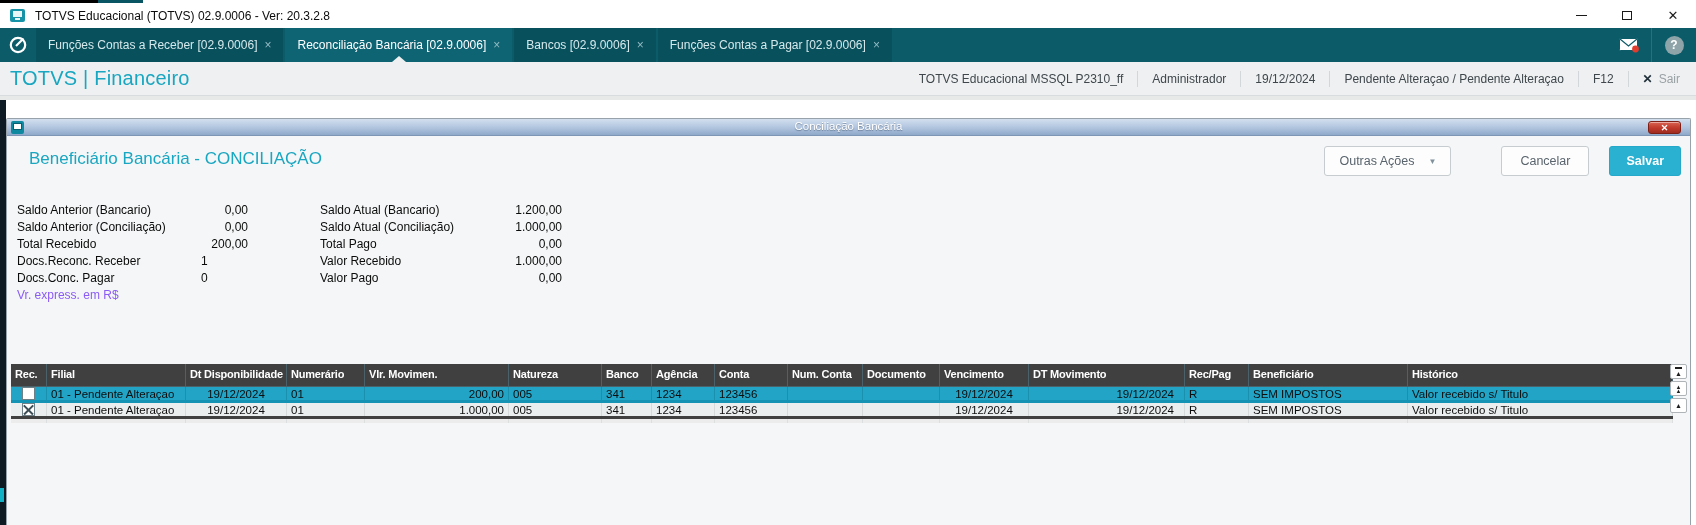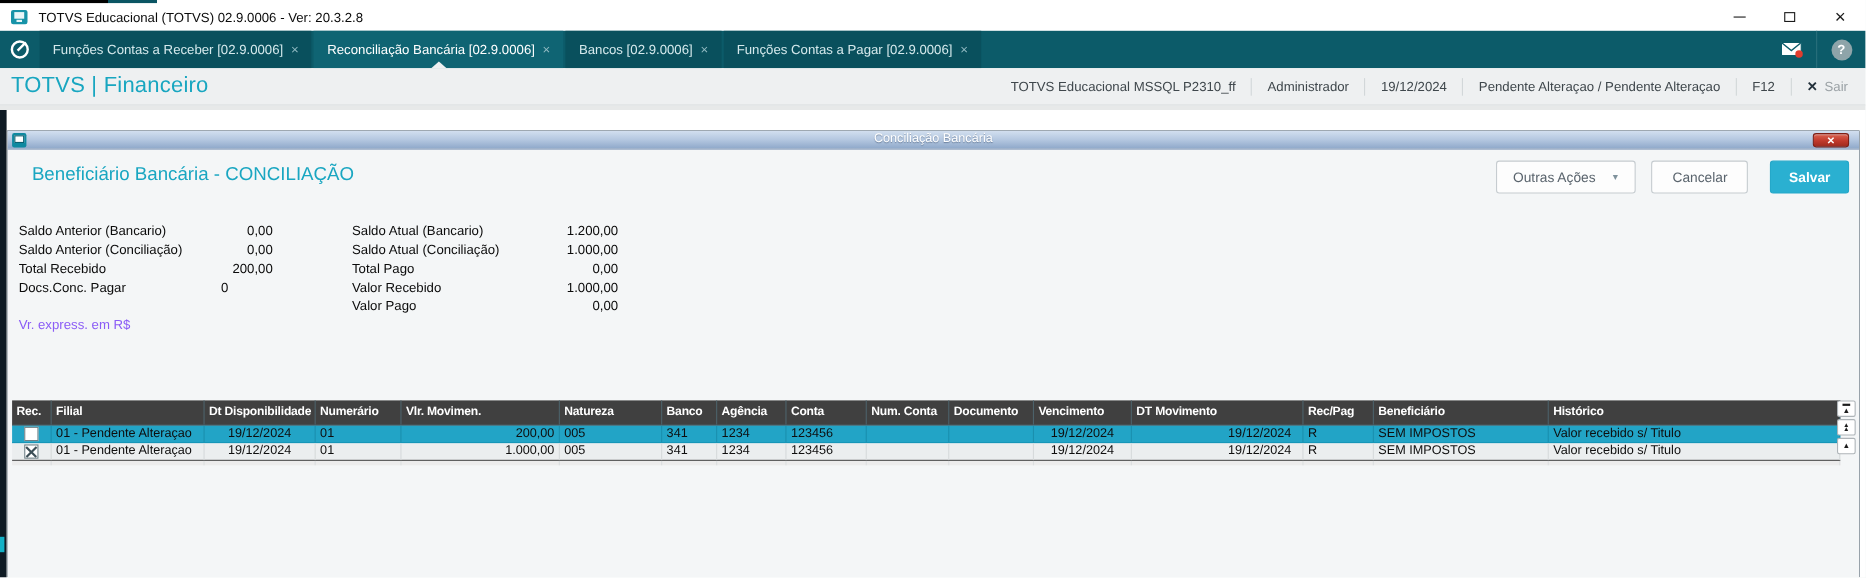--- a/index.html
+++ b/index.html
@@ -71,21 +71,21 @@
     background:linear-gradient(180deg,#da6351 0%,#c0392b 55%,#a02b1f 100%);
     border:1px solid #7e1f15; border-radius:3px; color:#fff; font-size:9px; font-weight:bold;
     display:flex; align-items:center; justify-content:center; cursor:pointer;
     box-shadow:inset 0 1px 0 rgba(255,255,255,.45); }
 
   .page-title { position:absolute; left:22px; top:30px; font-size:17px; color:#19a6c1; }
 
   .actions { position:absolute; top:27px; right:9px; display:flex; align-items:center; }
   .btn { height:30px; border-radius:3px; font-size:12.5px; display:inline-flex; align-items:center;
     justify-content:center; cursor:pointer; }
-  .btn.ghost { background:#fdfdfd; border:1px solid #c6ccd0; color:#5a646d; }
+  .btn.ghost { background:#fdfdfd; border:1px solid #c6ccd0; color:#5a646d;margin-left:36px; }
   .btn.primary { background:#2ab0d1; border:1px solid #25a8c9; color:#fff; font-weight:bold; }
   .btn-other { padding:0 14px; margin-right:14px; }
   .btn-cancel { padding:0 18px; margin-right:20px; }
   .btn-save { padding:0 16px; }
   .caret { font-size:8px; color:#7f929c; margin-left:14px; }
 
   
   .summary { position:absolute; left:4px; top:84px; }
   .sum-col { position:absolute; top:0; }
   .sum-left { left:0; }
@@ -96,21 +96,21 @@
   .sum-right .slabel { width:151px; padding-left:4px; }
   .sum-right .sval { width:95px; text-align:right; }
   .sval.vleft { text-align:left; padding-left:10px; }
   .footnote { position:absolute; left:10px; top:169px; font-size:12px; color:#8b5cf6; white-space:nowrap; }
 
   
   .grid { position:absolute; left:4px; top:245px; width:1662px; }
   .ghead { display:flex; height:23px; background:#404040; border-bottom:1px solid #4c626a; }
   .th { border-right:1px solid #4c626a; color:#fff; font-weight:bold; font-size:11px; letter-spacing:-0.2px;
     padding:4px 0 0 4px; overflow:hidden; white-space:nowrap; cursor:pointer; }
-  .tr { display:flex; height:16px; background:#ebeeef; border-bottom:1px solid #404040; cursor:pointer; }
+  .tr { display:flex; height:16px; background:#ebeeef; border-bottom:3px solid #404040; cursor:pointer; }
   .tr.sel { background:#22a4c6; border-bottom-color:#1593b5; }
   .td { border-right:1px solid #d6dadb; font-size:11.5px; padding:1px 4px 0 4px; white-space:nowrap;
     overflow:hidden; color:#0e0e0e; }
   .tr.sel .td { border-right-color:#1a8fae; }
   .td.r { text-align:right; }
   .td.c { text-align:center; }
   .td.cbcell { display:flex; align-items:center; justify-content:center; padding:0; }
   .ghost-row { display:flex; height:4px; background:#ececec; }
   .ghost-row .gcell { border-right:1px solid #dcdfe0; }
   .cb { width:13px; height:13px; background:#fff; border:1px solid #6f8187; position:relative; cursor:pointer; }
@@ -239,20 +239,24 @@
             <span class="slabel">Saldo Anterior (Bancario)</span>
             <span class="sval">0,00</span>
           </div>
           <div class="srow">
             <span class="slabel">Saldo Anterior (Conciliação)</span>
             <span class="sval">0,00</span>
           </div>
           <div class="srow">
             <span class="slabel">Total Recebido</span>
             <span class="sval">200,00</span>
+          </div>
+          <div class="srow">
+            <span class="slabel">Docs.Reconc. Receber</span>
+            <span class="sval vleft">1</span>
           </div>
           <div class="srow">
             <span class="slabel">Docs.Conc. Pagar</span>
             <span class="sval vleft">0</span>
           </div>
         </div>
       <div class="sum-col sum-right">
           <div class="srow">
             <span class="slabel">Saldo Atual (Bancario)</span>
             <span class="sval">1.200,00</span>

